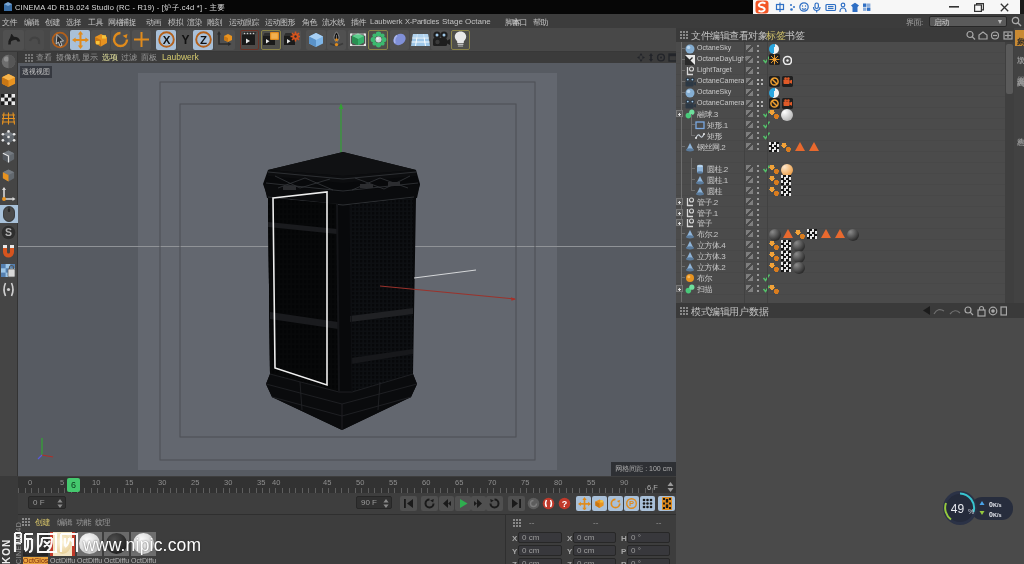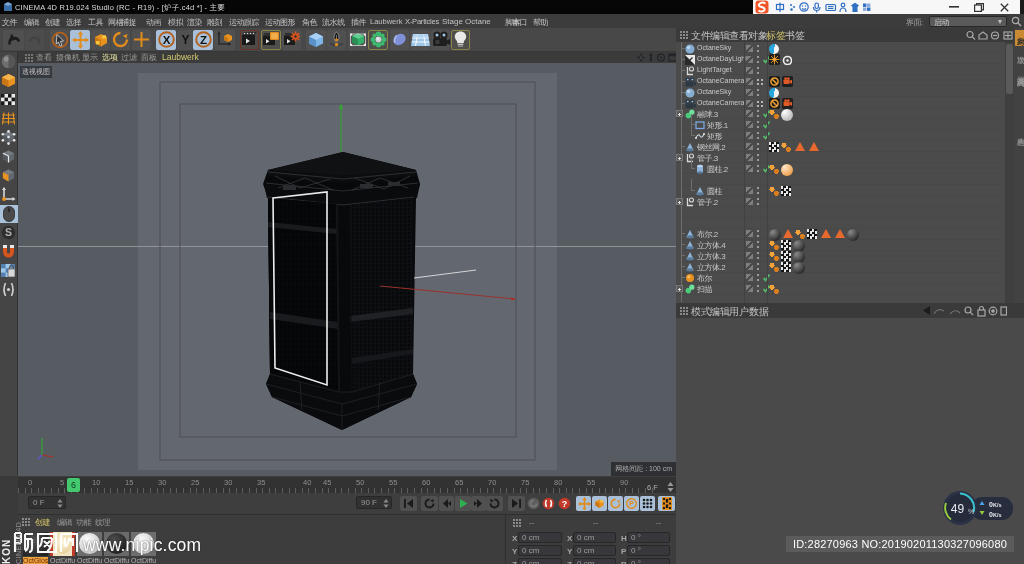--- a/index.html
+++ b/index.html
@@ -746,67 +746,90 @@
           <ellipse cx="5" cy="7.8" rx="4" ry="1.6" fill="#5a7a9a"></ellipse>
         </svg>
         <span class="nm">钢丝网.2</span>
         <div class="lay"></div>
         <div class="dots"></div>
         <div class="tg checker" style="left:93px"></div>
         <div class="tg phong" style="left:105px"></div>
         <div class="tg tri" style="left:119px"></div>
         <div class="tg tri" style="left:133px"></div>
       </div>
-<div class="omrow" style="top:110px">
-        <div class="exp"></div>
-        <svg class="oic" width="10" height="10">
-          <path d="M2.5 1 L2.5 8.5 L8 8.5" stroke="#d8d8d8" stroke-width="1.3" fill="none"></path>
-          <circle cx="6.5" cy="3" r="2" fill="none" stroke="#d8d8d8" stroke-width="1.1"></circle>
-        </svg>
-        <span class="nm">管子.3</span>
-        <div class="lay"></div>
-        <div class="dots"></div>
-      </div>
 <div class="omrow" style="top:121px">
         <div class="treev" style="left:15px;top:-5px;height:10px"></div>
         <div class="treeh" style="left:15px;top:5px;width:4px"></div>
         <svg class="oic" style="left:19px" width="10" height="10">
           <rect x="2" y="2" width="6" height="6.5" fill="#8fb4d8"></rect>
           <ellipse cx="5" cy="2" rx="3" ry="1.3" fill="#b8d4ec"></ellipse>
           <ellipse cx="5" cy="8.5" rx="3" ry="1.3" fill="#5a7a9a"></ellipse>
         </svg>
         <span class="nm" style="left:31px">圆柱.2</span>
         <div class="lay"></div>
         <div class="dots"></div>
         <svg class="chk" width="9" height="9">
           <path d="M1.5 5 L3.5 7.5 L7.5 1.5" stroke="#54c06a" stroke-width="1.5" fill="none"></path>
         </svg>
         <div class="tg phong" style="left:93px"></div>
         <div class="tg tanball" style="left:105px;width:12px;height:12px"></div>
       </div>
+<div class="omrow" style="top:132px">
+        <div class="treev" style="left:15px;top:-5px;height:10px"></div>
+        <div class="treeh" style="left:15px;top:5px;width:4px"></div>
+        <svg class="oic" style="left:19px" width="10" height="10">
+          <path d="M5 1 L8 7 L2 7 Z" fill="#8fb4d8"></path>
+          <ellipse cx="5" cy="7.8" rx="4" ry="1.6" fill="#5a7a9a"></ellipse>
+        </svg>
+        <span class="nm" style="left:31px">圆柱.1</span>
+        <div class="lay"></div>
+        <div class="dots"></div>
+        <div class="tg phong" style="left:93px"></div>
+        <div class="tg checker" style="left:105px"></div>
+      </div>
 <div class="omrow" style="top:143px">
         <div class="treev" style="left:15px;top:-6px;height:11px"></div>
         <div class="treeh" style="left:15px;top:5px;width:4px"></div>
         <svg class="oic" style="left:19px" width="10" height="10">
           <path d="M5 1 L8 7 L2 7 Z" fill="#8fb4d8"></path>
           <ellipse cx="5" cy="7.8" rx="4" ry="1.6" fill="#5a7a9a"></ellipse>
         </svg>
         <span class="nm" style="left:31px">圆柱</span>
         <div class="lay"></div>
         <div class="dots"></div>
         <div class="tg phong" style="left:93px"></div>
         <div class="tg checker" style="left:105px"></div>
       </div>
 <div class="omrow" style="top:154px">
         <div class="exp"></div>
         <svg class="oic" width="10" height="10">
           <path d="M2.5 1 L2.5 8.5 L8 8.5" stroke="#d8d8d8" stroke-width="1.3" fill="none"></path>
           <circle cx="6.5" cy="3" r="2" fill="none" stroke="#d8d8d8" stroke-width="1.1"></circle>
         </svg>
         <span class="nm">管子.2</span>
+        <div class="lay"></div>
+        <div class="dots"></div>
+      </div>
+<div class="omrow" style="top:165px">
+        <div class="exp"></div>
+        <svg class="oic" width="10" height="10">
+          <path d="M2.5 1 L2.5 8.5 L8 8.5" stroke="#d8d8d8" stroke-width="1.3" fill="none"></path>
+          <circle cx="6.5" cy="3" r="2" fill="none" stroke="#d8d8d8" stroke-width="1.1"></circle>
+        </svg>
+        <span class="nm">管子.1</span>
+        <div class="lay"></div>
+        <div class="dots"></div>
+      </div>
+<div class="omrow" style="top:175px">
+        <div class="exp"></div>
+        <svg class="oic" width="10" height="10">
+          <path d="M2.5 1 L2.5 8.5 L8 8.5" stroke="#d8d8d8" stroke-width="1.3" fill="none"></path>
+          <circle cx="6.5" cy="3" r="2" fill="none" stroke="#d8d8d8" stroke-width="1.1"></circle>
+        </svg>
+        <span class="nm">管子</span>
         <div class="lay"></div>
         <div class="dots"></div>
       </div>
 <div class="omrow" style="top:186px">
         <div class="treeh" style="left:5px;top:5px;width:4px"></div>
         <svg class="oic" width="10" height="10">
           <path d="M5 1 L8 7 L2 7 Z" fill="#8fb4d8"></path>
           <ellipse cx="5" cy="7.8" rx="4" ry="1.6" fill="#5a7a9a"></ellipse>
         </svg>
         <span class="nm">布尔.2</span>
@@ -941,21 +964,21 @@
 <div class="abs" id="lbottom"></div>
 <div class="abs" id="ruler">
   <span class="abs" style="left:10px;top:1px">0</span>
       <span class="abs" style="left:42px;top:1px">5</span>
       <span class="abs" style="left:74px;top:1px">10</span>
       <span class="abs" style="left:107px;top:1px">15</span>
       <span class="abs" style="left:140px;top:1px">30</span>
       <span class="abs" style="left:173px;top:1px">25</span>
       <span class="abs" style="left:206px;top:1px">30</span>
       <span class="abs" style="left:239px;top:1px">35</span>
-      <span class="abs" style="left:285px;top:1px">40</span>
+      <span class="abs" style="left:254px;top:1px">40</span>
       <span class="abs" style="left:305px;top:1px">45</span>
       <span class="abs" style="left:338px;top:1px">50</span>
       <span class="abs" style="left:371px;top:1px">55</span>
       <span class="abs" style="left:404px;top:1px">60</span>
       <span class="abs" style="left:437px;top:1px">65</span>
       <span class="abs" style="left:470px;top:1px">70</span>
       <span class="abs" style="left:503px;top:1px">75</span>
       <span class="abs" style="left:536px;top:1px">80</span>
       <span class="abs" style="left:569px;top:1px">55</span>
       <span class="abs" style="left:602px;top:1px">90</span>
@@ -1142,21 +1165,20 @@
   <span class="abs" style="left:115px;top:32px;font-size:8px;color:#a5a5a5;font-weight:bold">P</span>
   <div class="fld" style="left:121px;top:30px;width:43px;height:11px;font-size:8px;background:#38383c;line-height:10px;padding-left:3px;">0 °</div>
   <span class="abs" style="left:6px;top:45px;font-size:8px;color:#a5a5a5;font-weight:bold">Z</span>
   <div class="fld" style="left:12px;top:43px;width:44px;height:11px;font-size:8px;background:#38383c;line-height:10px;padding-left:3px;">0 cm</div>
   <span class="abs" style="left:61px;top:45px;font-size:8px;color:#a5a5a5;font-weight:bold">Z</span>
   <div class="fld" style="left:67px;top:43px;width:43px;height:11px;font-size:8px;background:#38383c;line-height:10px;padding-left:3px;">0 cm</div>
   <span class="abs" style="left:115px;top:45px;font-size:8px;color:#a5a5a5;font-weight:bold">B</span>
   <div class="fld" style="left:121px;top:43px;width:43px;height:11px;font-size:8px;background:#38383c;line-height:10px;padding-left:3px;">0 °</div>
 </div>
 
-<div class="abs" id="idbar">ID:28270963 NO:20190201130327096080</div>
 <div class="abs" id="wmark">
   <svg class="abs" style="left:13px;top:6px" width="66" height="26" viewBox="0 0 66 26">
     <g stroke="#ffffff" fill="none" stroke-width="2.1" opacity="0.97">
       <path d="M2 3 L2 22 M2 3 L8 3 M2 8 L8 8 M2 13 L8 13 M8 3 L8 13"></path>
       <path d="M12 4 L12 20 M12 4 L20 4 M12 9 L19 9 M15 9 L15 15 Q15 20 12 21 M19 9 L19 18 Q19 22 16 22"></path>
       <path d="M25 4 L25 22 L43 22 L43 4 Z M29 8 L39 8 M29 8 Q29 15 26 17 M39 8 Q39 19 34 21 M31 11 L37 17 M37 11 L31 17"></path>
       <path d="M48 4 L48 22 M48 4 L64 4 L64 22 M52 8 L52 16 M56 8 Q56 14 52 17 M60 8 L60 16 M56 8 L60 12"></path>
     </g>
   </svg>
   <span class="abs" style="left:83px;top:11px;font-size:17.5px;color:#fefefe;text-shadow:0 0 2px rgba(40,40,40,.8);letter-spacing:0.2px;">www.nipic.com</span>

